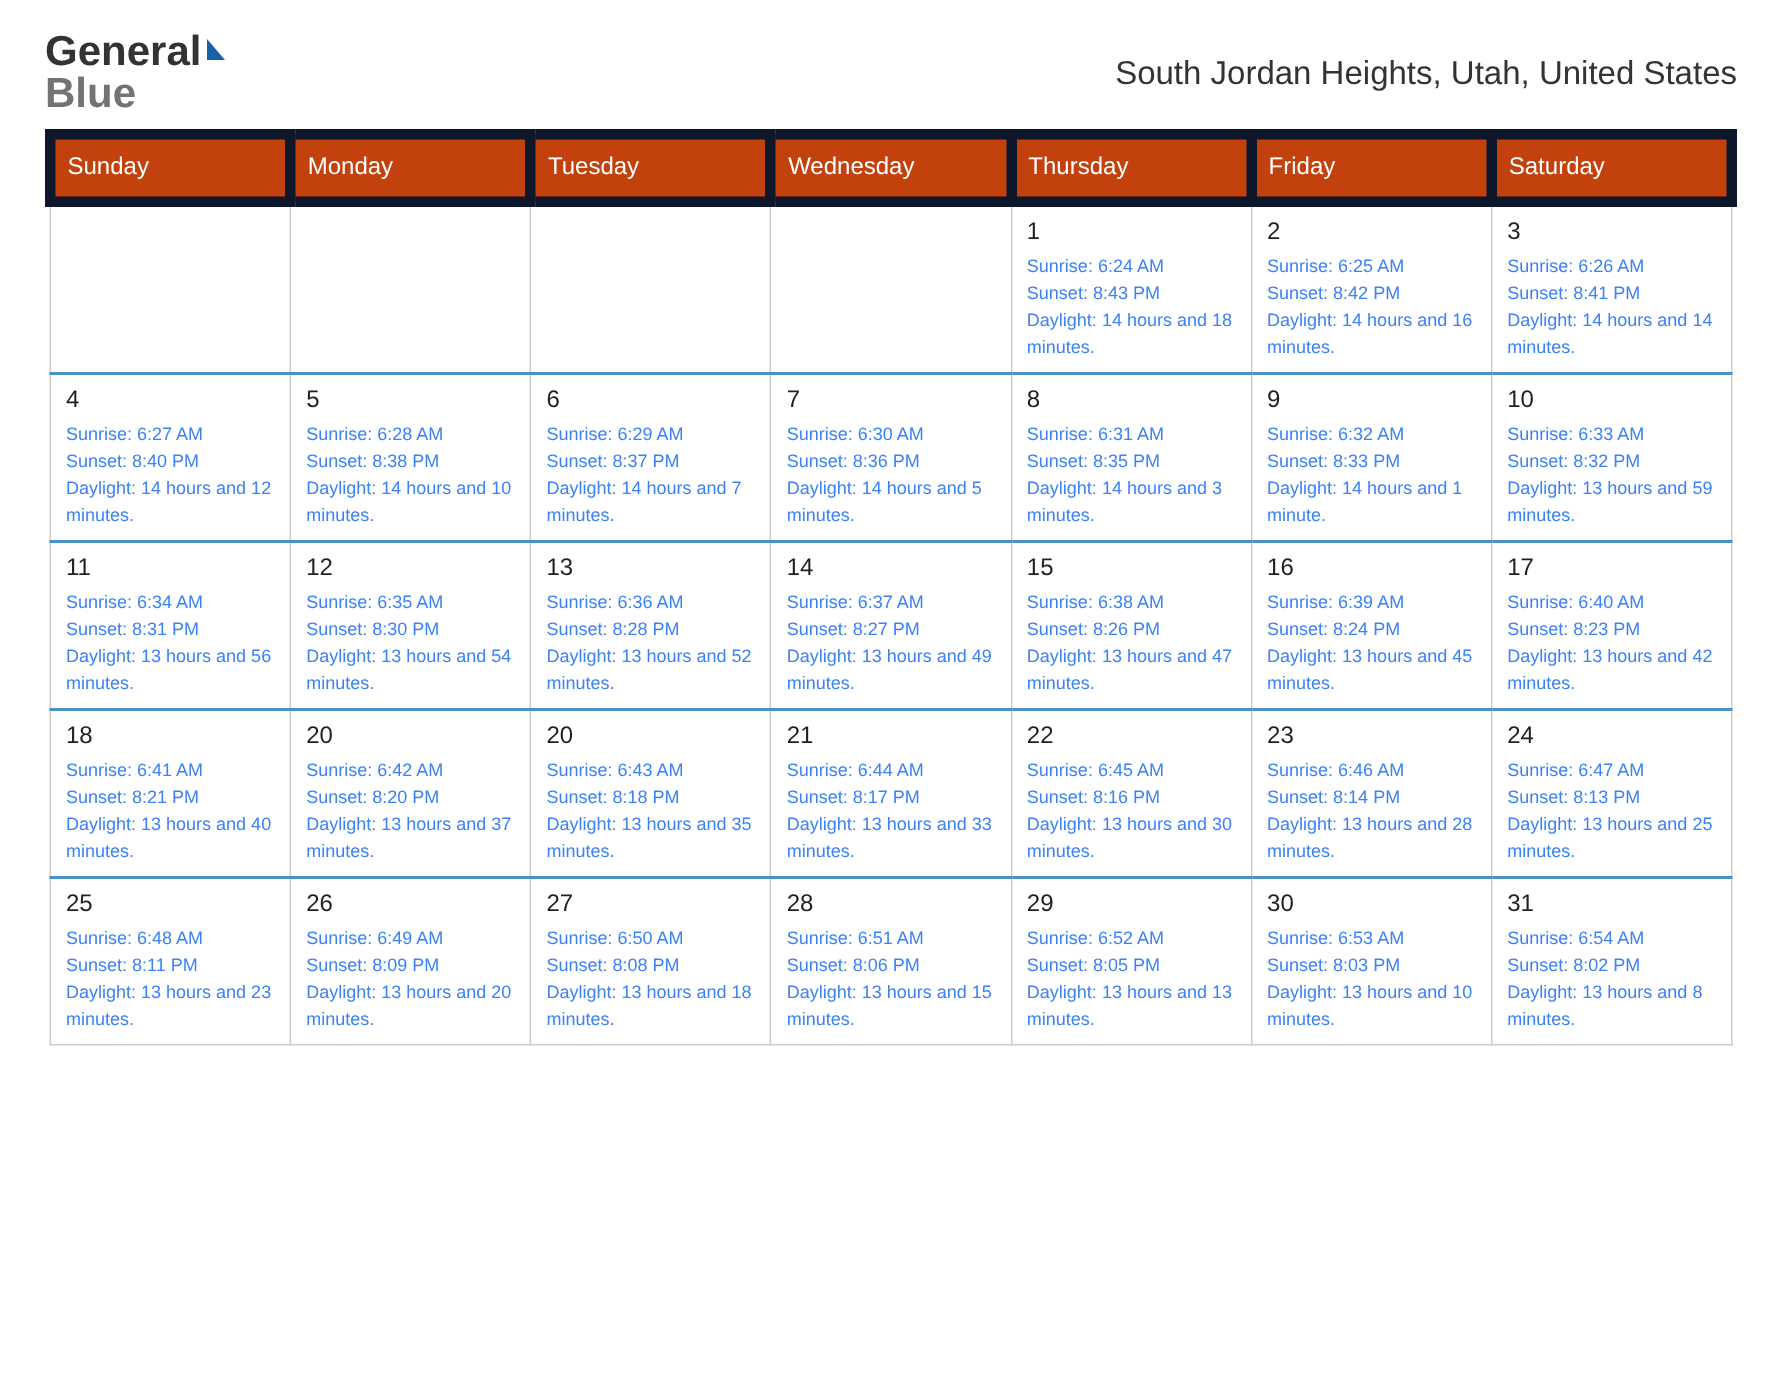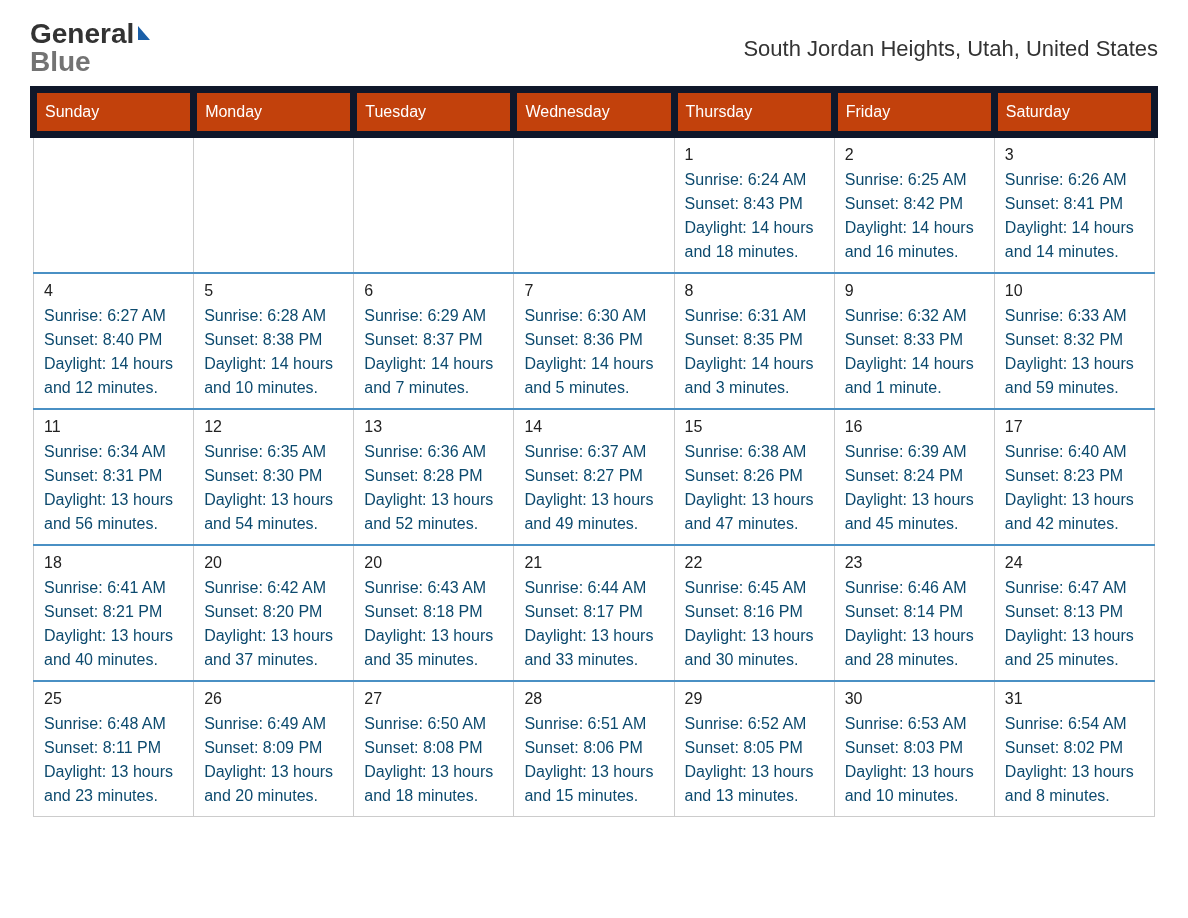--- a/index.html
+++ b/index.html
@@ -81,22 +81,22 @@
       font-size: 13px;
       color: #333;
     }
     .day-number {
       font-size: 16px;
       color: #222;
       display: block;
       margin-bottom: 4px;
     }
     .day-info {
-      font-size: 16px;
-      color: #0c4a6e;
+      font-size: 12px;
+      color: #3b82f6;
       line-height: 1.5;
     }
     .empty-cell {
       background: #fff;
     }
     tr:not(:first-child) td {
       border-top: 2px solid #1a6496;
     }
     .calendar tbody tr td {
       border-top: 1px solid #ccc;

